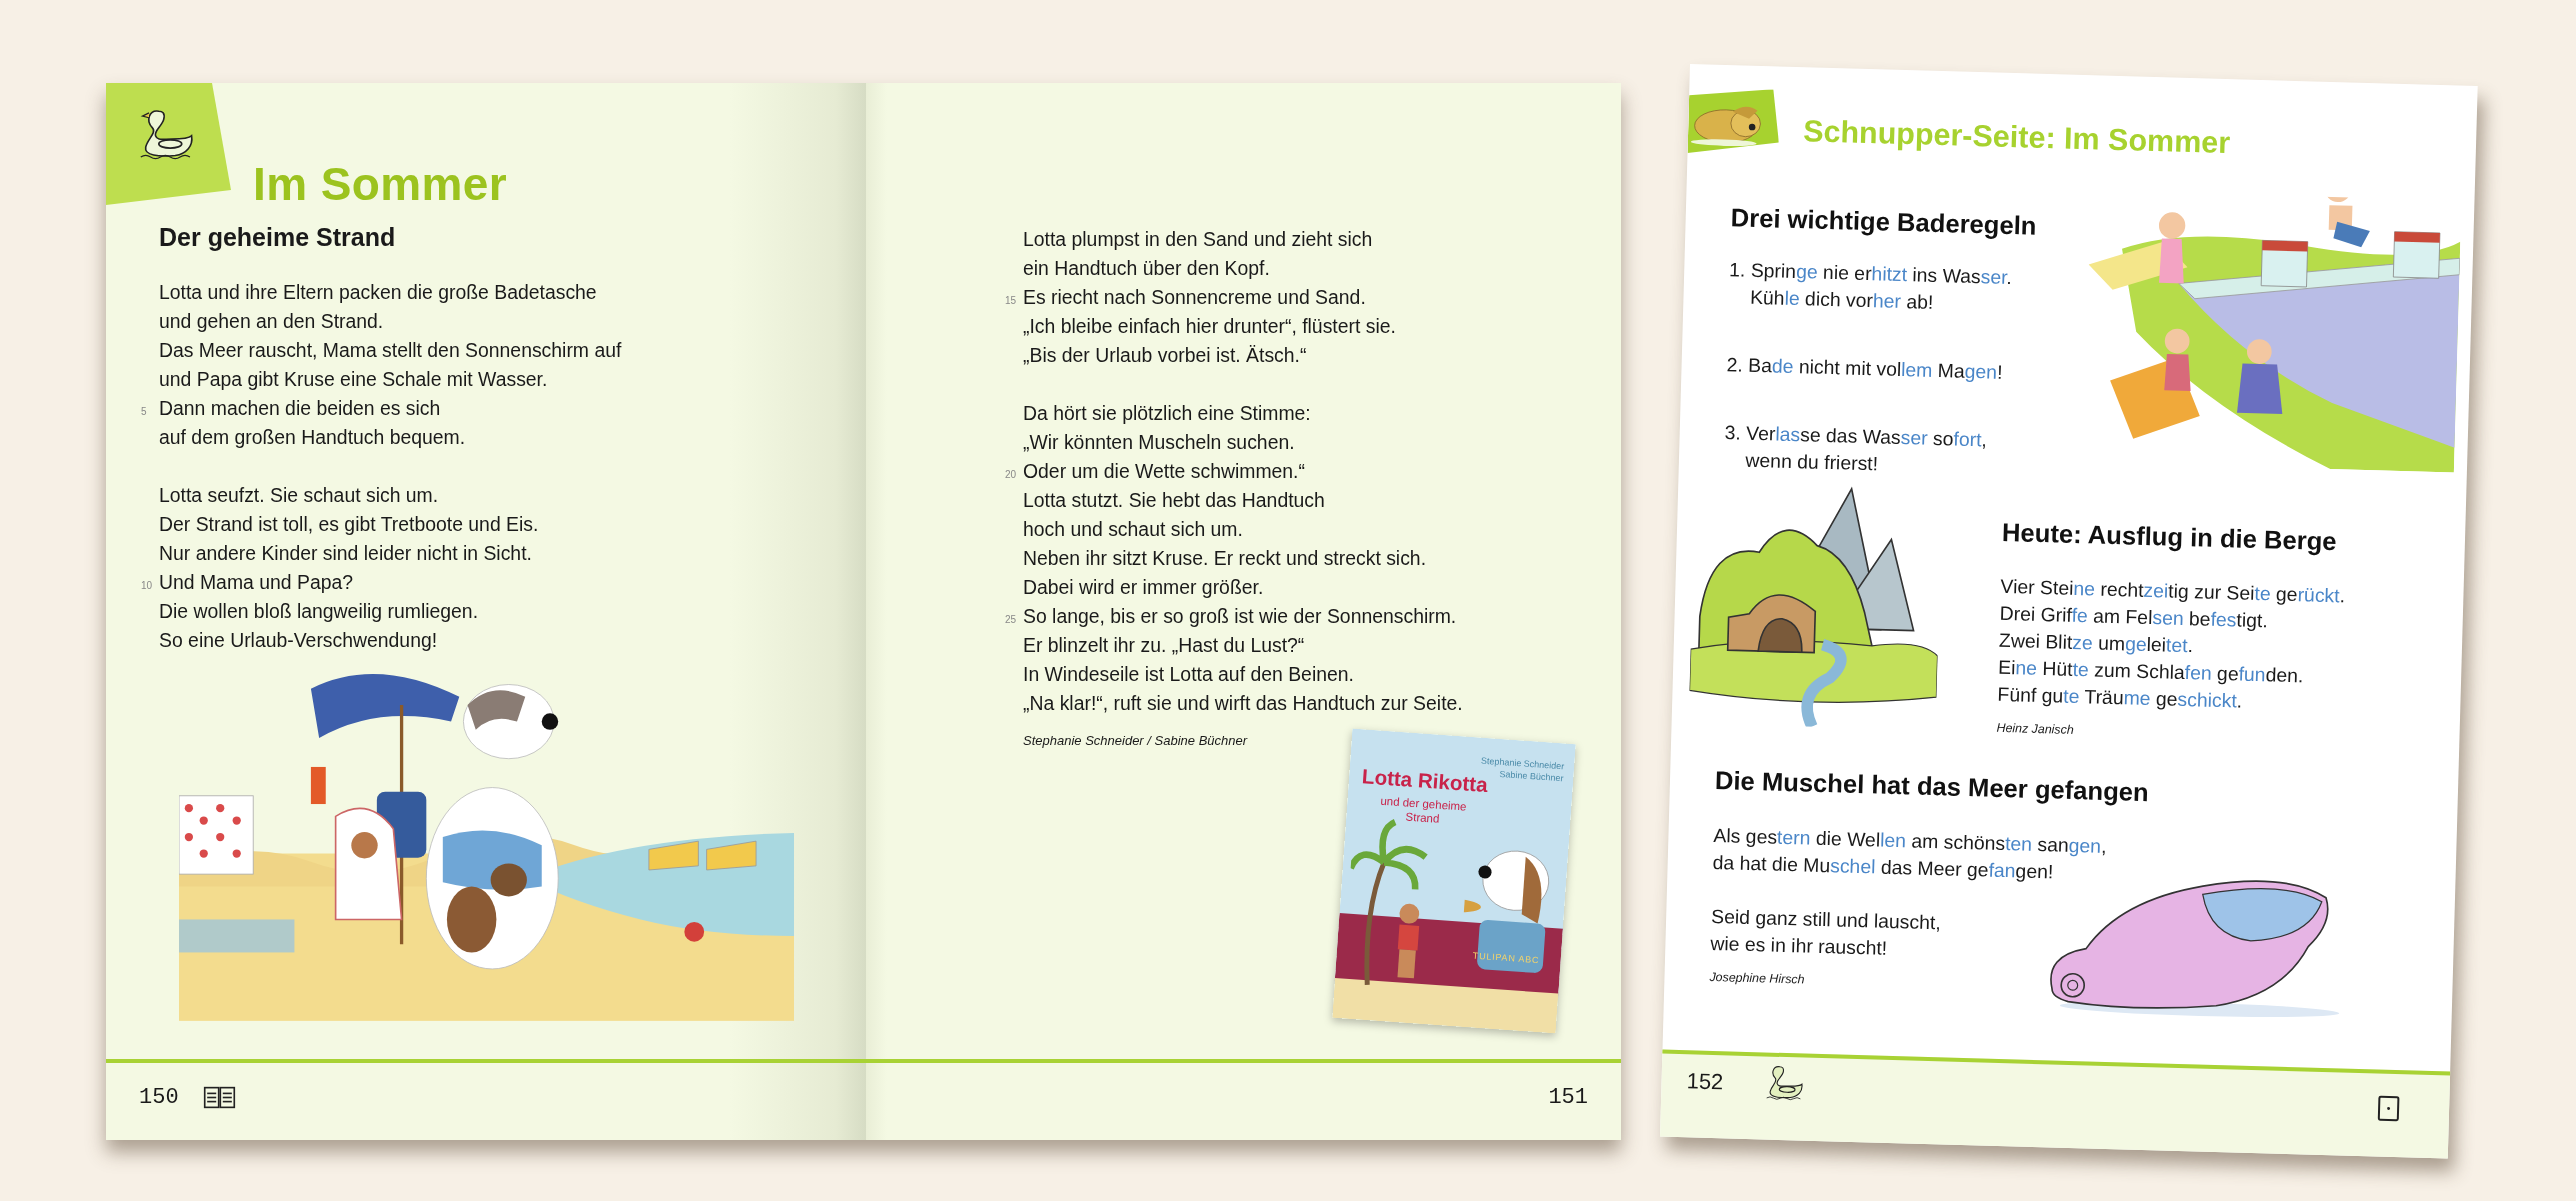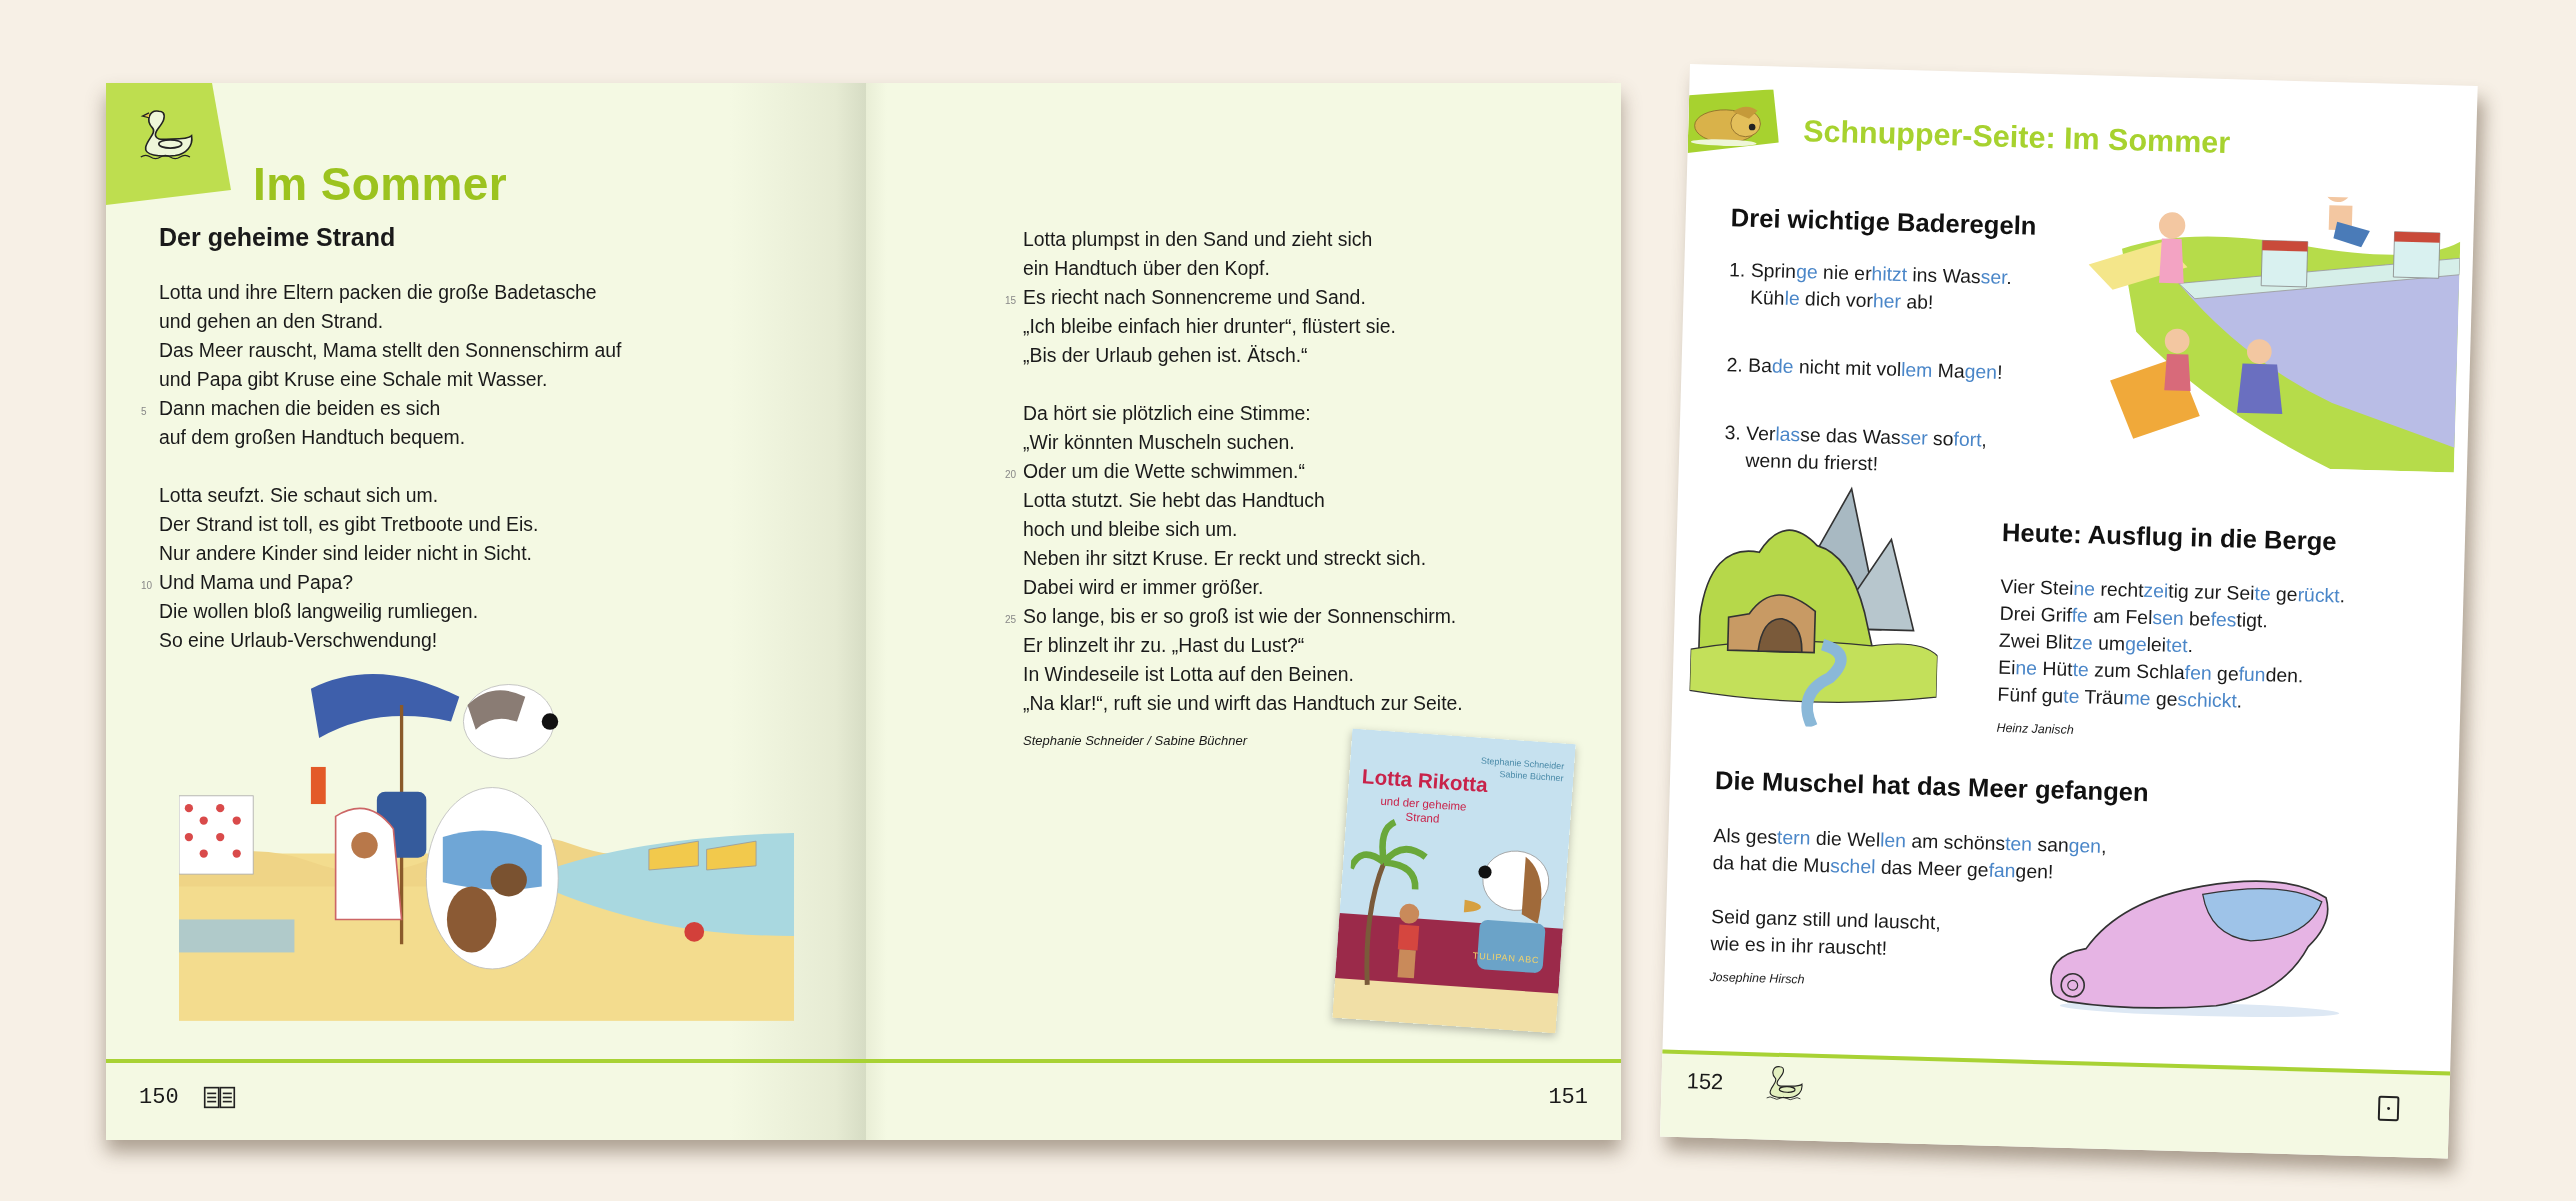--- a/index.html
+++ b/index.html
@@ -111,27 +111,27 @@
   </div>
 
   <div class="spine"></div>
 
   <div class="page-right">
     <div class="text-block" id="right-text" style="left:157px;top:142px;">
         <div class="line"><span>Lotta plumpst in den Sand und zieht sich</span></div>
         <div class="line"><span>ein Handtuch über den Kopf.</span></div>
         <div class="line"><span>Es riecht nach Sonnencreme und Sand.</span><span class="lnum">15</span></div>
         <div class="line"><span>„Ich bleibe einfach hier drunter“, flüstert sie.</span></div>
-        <div class="line"><span>„Bis der Urlaub gehen ist. Ätsch.“</span></div>
+        <div class="line"><span>„Bis der Urlaub vorbei ist. Ätsch.“</span></div>
         <div class="gap"></div>
         <div class="line"><span>Da hört sie plötzlich eine Stimme:</span></div>
         <div class="line"><span>„Wir könnten Muscheln suchen.</span></div>
         <div class="line"><span>Oder um die Wette schwimmen.“</span><span class="lnum">20</span></div>
         <div class="line"><span>Lotta stutzt. Sie hebt das Handtuch</span></div>
-        <div class="line"><span>hoch und bleibe sich um.</span></div>
+        <div class="line"><span>hoch und schaut sich um.</span></div>
         <div class="line"><span>Neben ihr sitzt Kruse. Er reckt und streckt sich.</span></div>
         <div class="line"><span>Dabei wird er immer größer.</span></div>
         <div class="line"><span>So lange, bis er so groß ist wie der Sonnenschirm.</span><span class="lnum">25</span></div>
         <div class="line"><span>Er blinzelt ihr zu. „Hast du Lust?“</span></div>
         <div class="line"><span>In Windeseile ist Lotta auf den Beinen.</span></div>
         <div class="line"><span>„Na klar!“, ruft sie und wirft das Handtuch zur Seite.</span></div>
       </div>
     <div class="author" style="left:157px;top:650px;">Stephanie Schneider / Sabine Büchner</div>
   </div>
 

